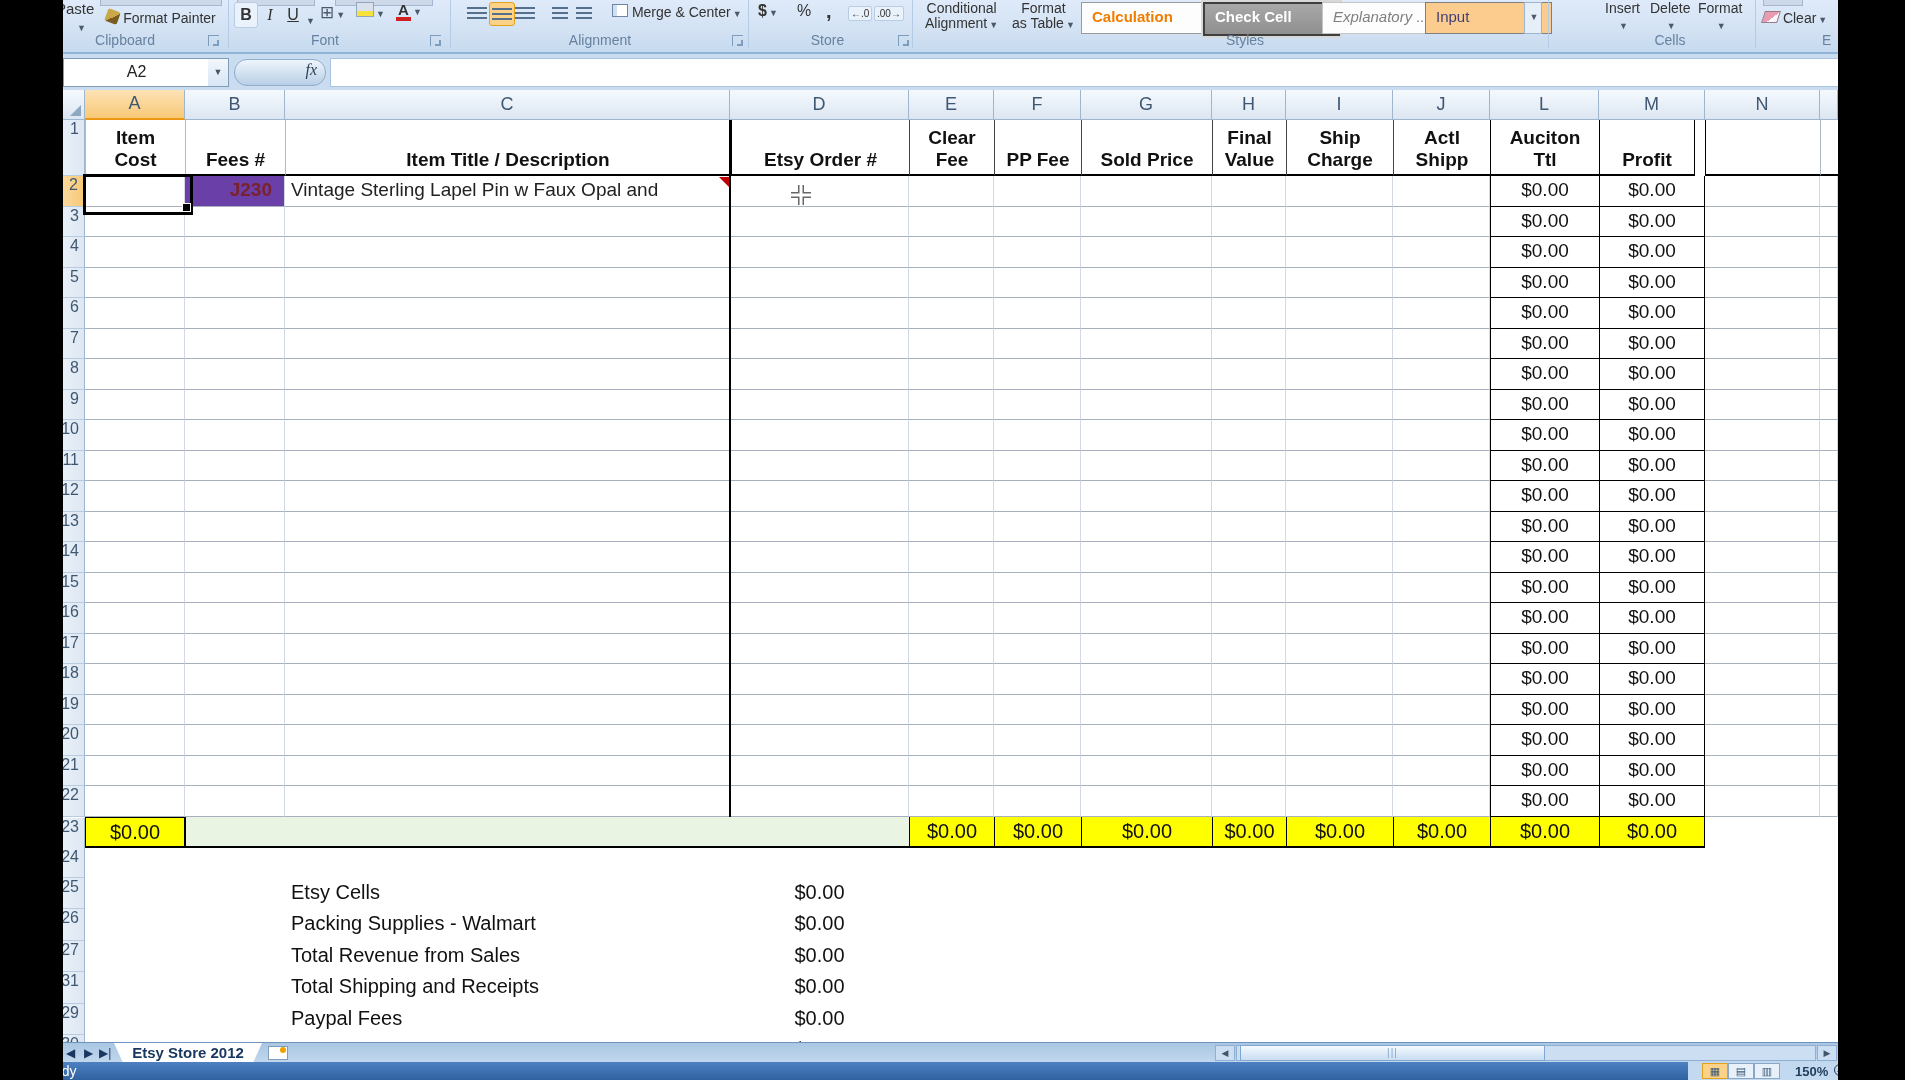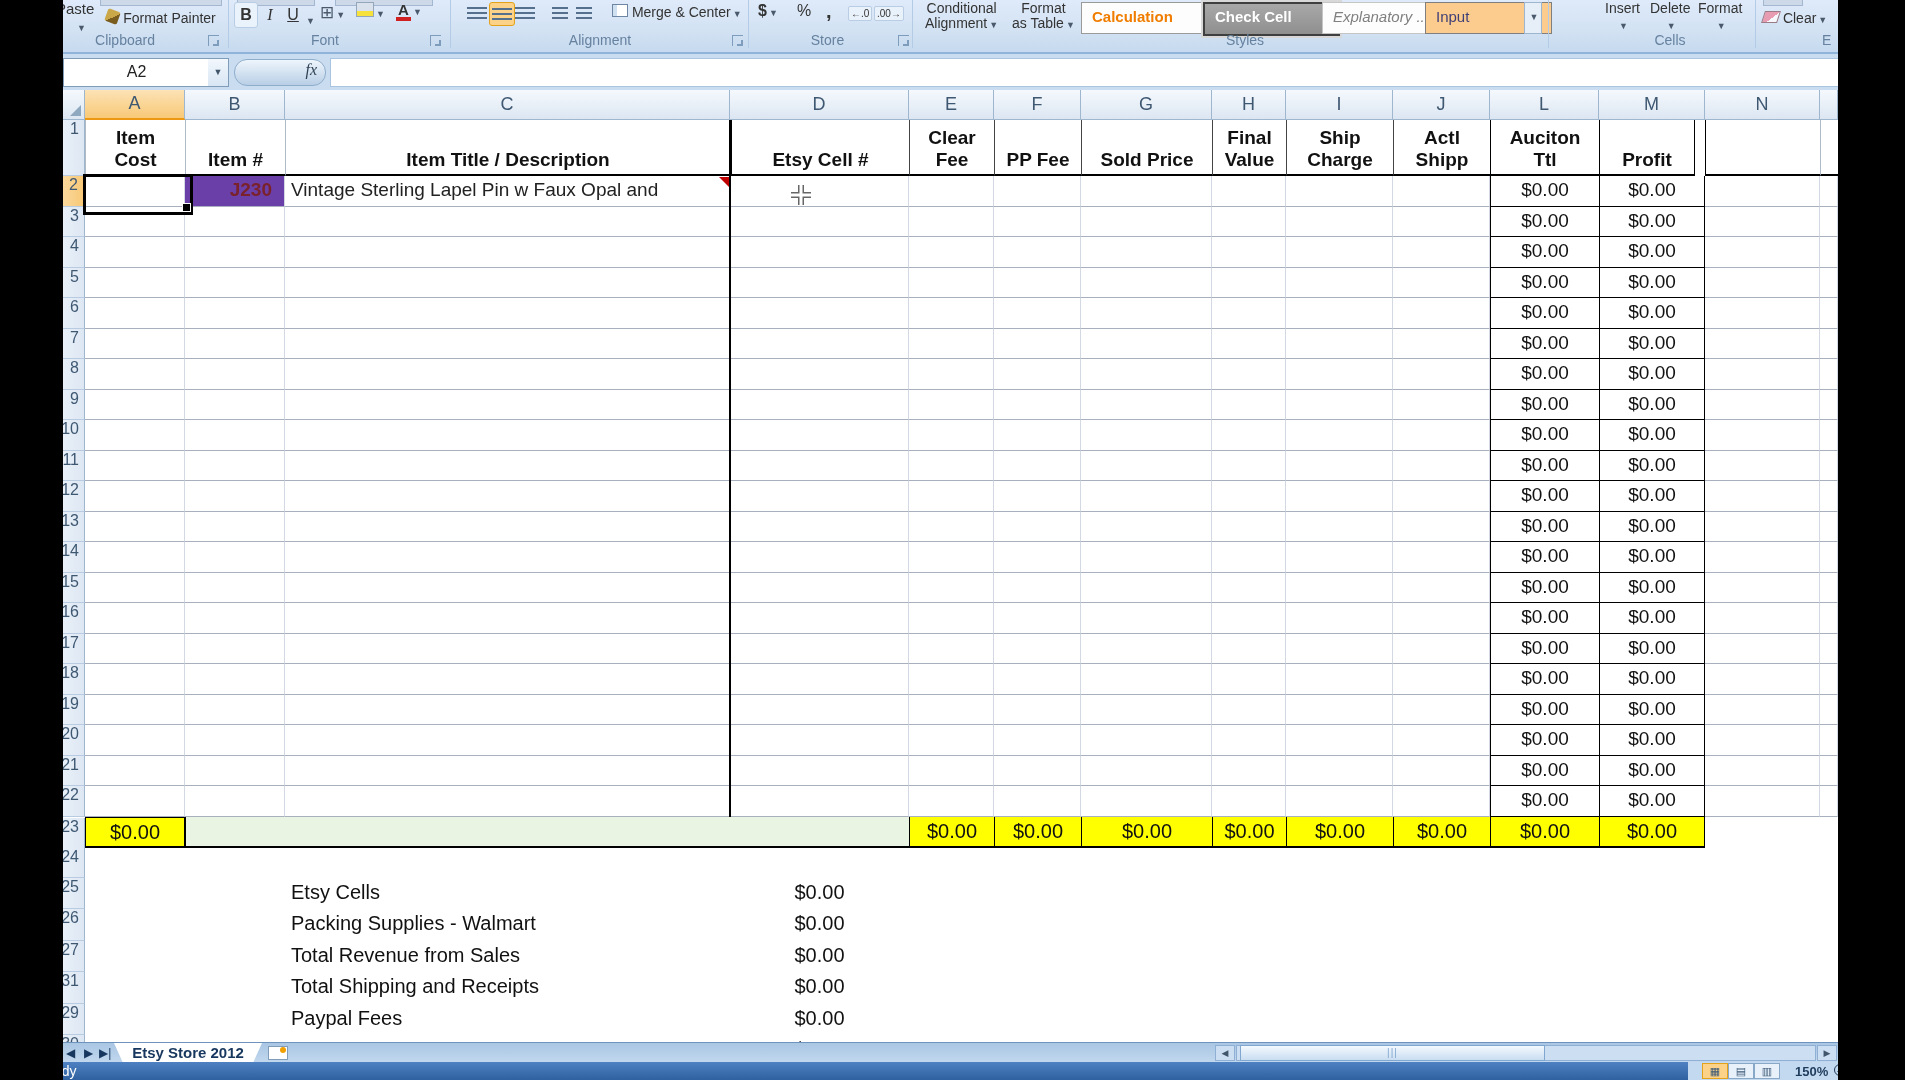--- a/index.html
+++ b/index.html
@@ -222,23 +222,23 @@
       <div class="rhead" style="left: 50px; top: 818px; width: 35px; height: 31px; position: absolute; box-sizing: border-box;">23</div>
       <div class="rhead" style="left: 50px; top: 848px; width: 35px; height: 30px; position: absolute; box-sizing: border-box;">24</div>
       <div class="rhead" style="left: 50px; top: 878px; width: 35px; height: 31.4px; position: absolute; box-sizing: border-box;">25</div>
       <div class="rhead" style="left: 50px; top: 909.4px; width: 35px; height: 31.4px; position: absolute; box-sizing: border-box;">26</div>
       <div class="rhead" style="left: 50px; top: 940.8px; width: 35px; height: 31.4px; position: absolute; box-sizing: border-box;">27</div>
       <div class="rhead" style="left: 50px; top: 972.2px; width: 35px; height: 31.4px; position: absolute; box-sizing: border-box;">31</div>
       <div class="rhead" style="left: 50px; top: 1003.6px; width: 35px; height: 31.4px; position: absolute; box-sizing: border-box;">29</div>
       <div class="rhead" style="left: 50px; top: 1035px; width: 35px; height: 31.4px; position: absolute; box-sizing: border-box;">30</div>
       <div class="r1cell" style="left: 85px; top: 120px; width: 100px; height: 56px; position: absolute; box-sizing: border-box;">Item
 Cost</div>
-      <div class="r1cell" style="left: 185px; top: 120px; width: 100px; height: 56px; position: absolute; box-sizing: border-box;">Item #</div>
+      <div class="r1cell" style="left: 185px; top: 120px; width: 100px; height: 56px; position: absolute; box-sizing: border-box;">Fees #</div>
       <div class="r1cell" style="left: 285px; top: 120px; width: 445px; height: 56px; position: absolute; box-sizing: border-box;">Item Title / Description</div>
-      <div class="r1cell" style="left: 730px; top: 120px; width: 179px; height: 56px; position: absolute; box-sizing: border-box; border-left: 2px solid rgb(0, 0, 0);">Etsy Cell #</div>
+      <div class="r1cell" style="left: 730px; top: 120px; width: 179px; height: 56px; position: absolute; box-sizing: border-box; border-left: 2px solid rgb(0, 0, 0);">Etsy Order #</div>
       <div class="r1cell" style="left: 909px; top: 120px; width: 85px; height: 56px; position: absolute; box-sizing: border-box; border-left: 1px solid rgb(68, 68, 68);">Clear
 Fee</div>
       <div class="r1cell" style="left: 994px; top: 120px; width: 87px; height: 56px; position: absolute; box-sizing: border-box; border-left: 1px solid rgb(68, 68, 68);">PP Fee</div>
       <div class="r1cell" style="left: 1081px; top: 120px; width: 131px; height: 56px; position: absolute; box-sizing: border-box; border-left: 1px solid rgb(68, 68, 68);">Sold Price</div>
       <div class="r1cell" style="left: 1212px; top: 120px; width: 74px; height: 56px; position: absolute; box-sizing: border-box; border-left: 1px solid rgb(68, 68, 68);">Final
 Value</div>
       <div class="r1cell" style="left: 1286px; top: 120px; width: 107px; height: 56px; position: absolute; box-sizing: border-box; border-left: 1px solid rgb(68, 68, 68);">Ship
 Charge</div>
       <div class="r1cell" style="left: 1393px; top: 120px; width: 97px; height: 56px; position: absolute; box-sizing: border-box; border-left: 1px solid rgb(68, 68, 68);">Actl
 Shipp</div>

